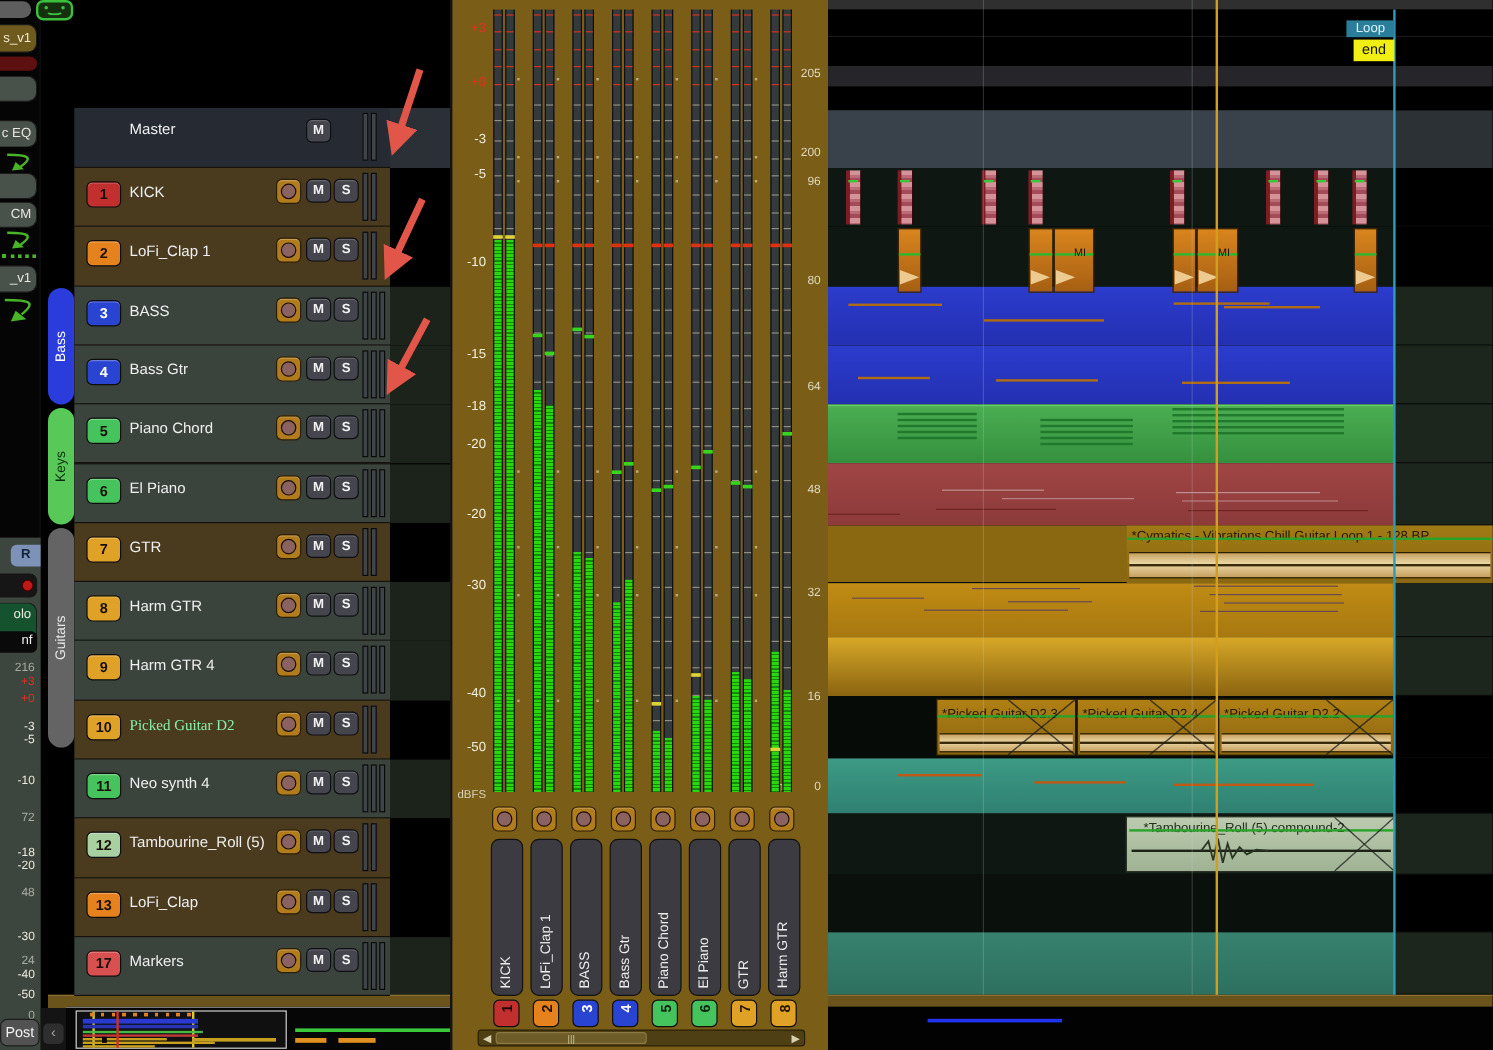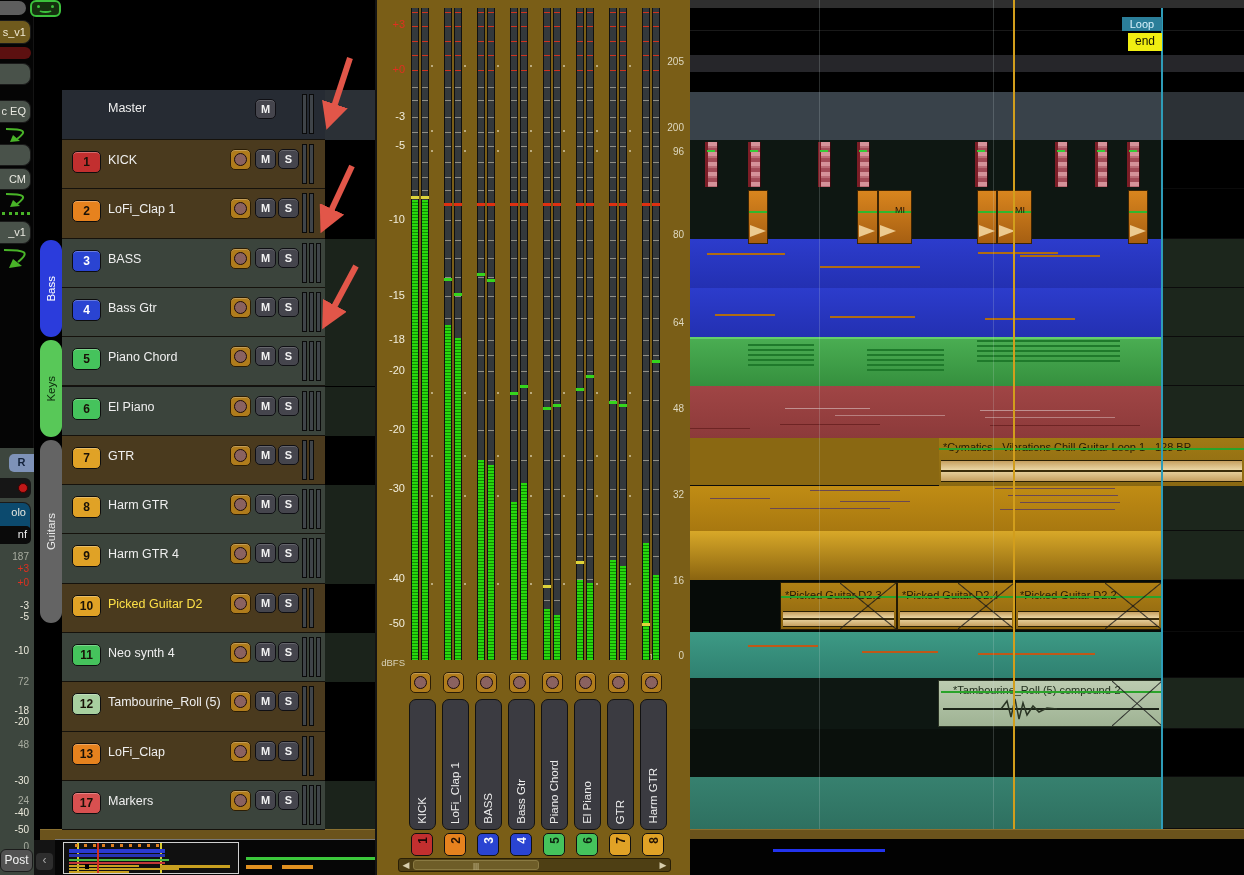--- a/index.html
+++ b/index.html
@@ -74,25 +74,25 @@
       <path d="M2 4 C 24 4 28 6 16 16" stroke="#49b428" fill="none" stroke-width="2"></path>
       <path d="M11 13 l9 7 l-13 2 z" fill="#49b428"></path>
       </svg>
 
     <div class="abs" style="left:0;top:448px;width:34px;height:427px;background:#3d463e"></div>
     <div class="abs" style="left:9px;top:454px;width:25px;height:18px;background:#7e92b8;border-radius:5px 0 0 5px;
                 color:#14233c;font-size:11px;font-weight:bold;text-align:center;line-height:17px">R</div>
     <div class="abs" style="left:0;top:478px;width:31px;height:20px;background:#161616;border-radius:0 6px 6px 0">
       <span class="abs" style="left:18px;top:5px;width:10px;height:10px;border-radius:50%;background:#c01818;border:1px solid #400"></span>
     </div>
-    <div class="lstrip-item" style="top:502px;height:36px;line-height:18px;background:#0c4a6e">olo</div>
+    <div class="lstrip-item" style="top:502px;height:36px;line-height:18px;background:#14532d">olo</div>
     <div class="abs" style="left:0;top:526px;width:31px;height:18px;background:#0a0a0a;border-radius:0 5px 5px 0;
                 color:#f0f0f0;font-size:11px;text-align:right;padding:2px 4px 0 0">nf</div>
     <div id="lstrip-scale">
-        <div style="position: absolute; left: 0px; top: 551px; width: 29px; text-align: right; font-size: 10px; color: rgb(168, 172, 160);">187</div>
+        <div style="position: absolute; left: 0px; top: 551px; width: 29px; text-align: right; font-size: 10px; color: rgb(168, 172, 160);">216</div>
         <div style="position: absolute; left: 0px; top: 563px; width: 29px; text-align: right; font-size: 10px; color: rgb(224, 48, 32);">+3</div>
         <div style="position: absolute; left: 0px; top: 577px; width: 29px; text-align: right; font-size: 10px; color: rgb(224, 48, 32);">+0</div>
         <div style="position: absolute; left: 0px; top: 600px; width: 29px; text-align: right; font-size: 10px; color: rgb(236, 234, 220);">-3</div>
         <div style="position: absolute; left: 0px; top: 611px; width: 29px; text-align: right; font-size: 10px; color: rgb(236, 234, 220);">-5</div>
         <div style="position: absolute; left: 0px; top: 645px; width: 29px; text-align: right; font-size: 10px; color: rgb(236, 234, 220);">-10</div>
         <div style="position: absolute; left: 0px; top: 676px; width: 29px; text-align: right; font-size: 10px; color: rgb(168, 172, 160);">72</div>
         <div style="position: absolute; left: 0px; top: 705px; width: 29px; text-align: right; font-size: 10px; color: rgb(236, 234, 220);">-18</div>
         <div style="position: absolute; left: 0px; top: 716px; width: 29px; text-align: right; font-size: 10px; color: rgb(236, 234, 220);">-20</div>
         <div style="position: absolute; left: 0px; top: 739px; width: 29px; text-align: right; font-size: 10px; color: rgb(168, 172, 160);">48</div>
         <div style="position: absolute; left: 0px; top: 775px; width: 29px; text-align: right; font-size: 10px; color: rgb(236, 234, 220);">-30</div>
@@ -229,21 +229,21 @@
           <i></i>
         </div>
         <div class="sq" style="position: absolute; left: 193px; top: 9px;">M</div>
         <div class="sq" style="position: absolute; left: 216px; top: 9px;">S</div>
         <div class="bar" style="position: absolute; left: 240px; top: 4px;"></div>
         <div class="bar" style="position: absolute; left: 247px; top: 4px;"></div>
         <div class="bar" style="position: absolute; left: 254px; top: 4px;"></div>
       </div>
       <div style="position: absolute; left: 0px; top: 493.7px; width: 263px; height: 49.3px; background: rgb(74, 58, 30); border-bottom: 1px solid rgb(21, 18, 12);">
         <div class="badge" style="position: absolute; left: 10px; top: 11px; background: rgb(224, 162, 38); color: rgb(26, 18, 8);">10</div>
-        <div style="position: absolute; left: 46px; top: 13px; color: #fde047; font-size: 12.5px; white-space: nowrap;">Picked Guitar D2</div>
+        <div style="position: absolute; left: 46px; top: 13px; color: #86efac; font-size: 12.5px; white-space: nowrap; font-family: Liberation Serif, serif;">Picked Guitar D2</div>
         <div class="rec" style="position: absolute; left: 168px; top: 9px;">
           <i></i>
         </div>
         <div class="sq" style="position: absolute; left: 193px; top: 9px;">M</div>
         <div class="sq" style="position: absolute; left: 216px; top: 9px;">S</div>
         <div class="bar" style="position: absolute; left: 240px; top: 4px;"></div>
         <div class="bar" style="position: absolute; left: 247px; top: 4px;"></div>
       </div>
       <div style="position: absolute; left: 0px; top: 543px; width: 263px; height: 49.3px; background: rgb(59, 68, 60); border-bottom: 1px solid rgb(21, 18, 12);">
         <div class="badge" style="position: absolute; left: 10px; top: 11px; background: rgb(69, 195, 92); color: rgb(26, 18, 8);">11</div>

